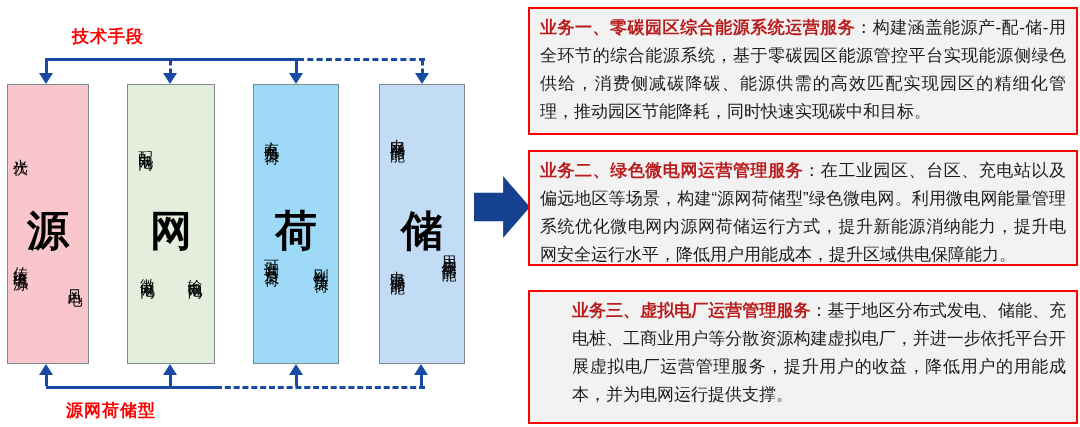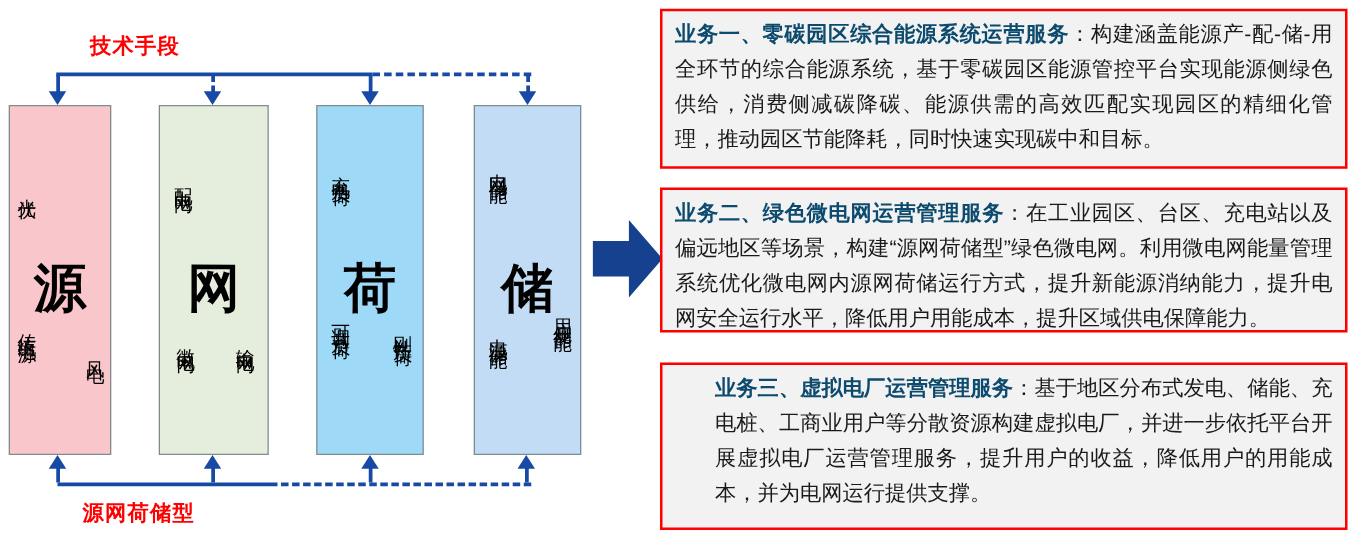--- a/index.html
+++ b/index.html
@@ -36,21 +36,21 @@
     -webkit-clip-path:polygon(0% 27%,52% 27%,52% 0%,100% 50%,52% 100%,52% 73%,0% 73%);
     clip-path:polygon(0% 27%,52% 27%,52% 0%,100% 50%,52% 100%,52% 73%,0% 73%);
   }
   
   .panel{
     position:absolute;left:528px;width:550px;box-sizing:border-box;
     background:#f2f2f2;border:2px solid #ff0000;
     padding:5px 10px 0 10px;
   }
   .panel p{margin:0;font-size:17px;line-height:28px;text-align:justify;color:#1a1a1a;}
-  .ptitle{color:#0c4a6e;font-weight:bold;}
+  .ptitle{color:#b91c1c;font-weight:bold;}
   .pbody{color:#1a1a1a;}
 </style>
 </head>
 <body>
 
 <div class="canvas">
 
   <div class="flow-label" style="left:72px;top:25px;text-align:right;">技术手段</div>
 
   <div class="hline" style="left:45px;top:58px;width:253px;"></div>

